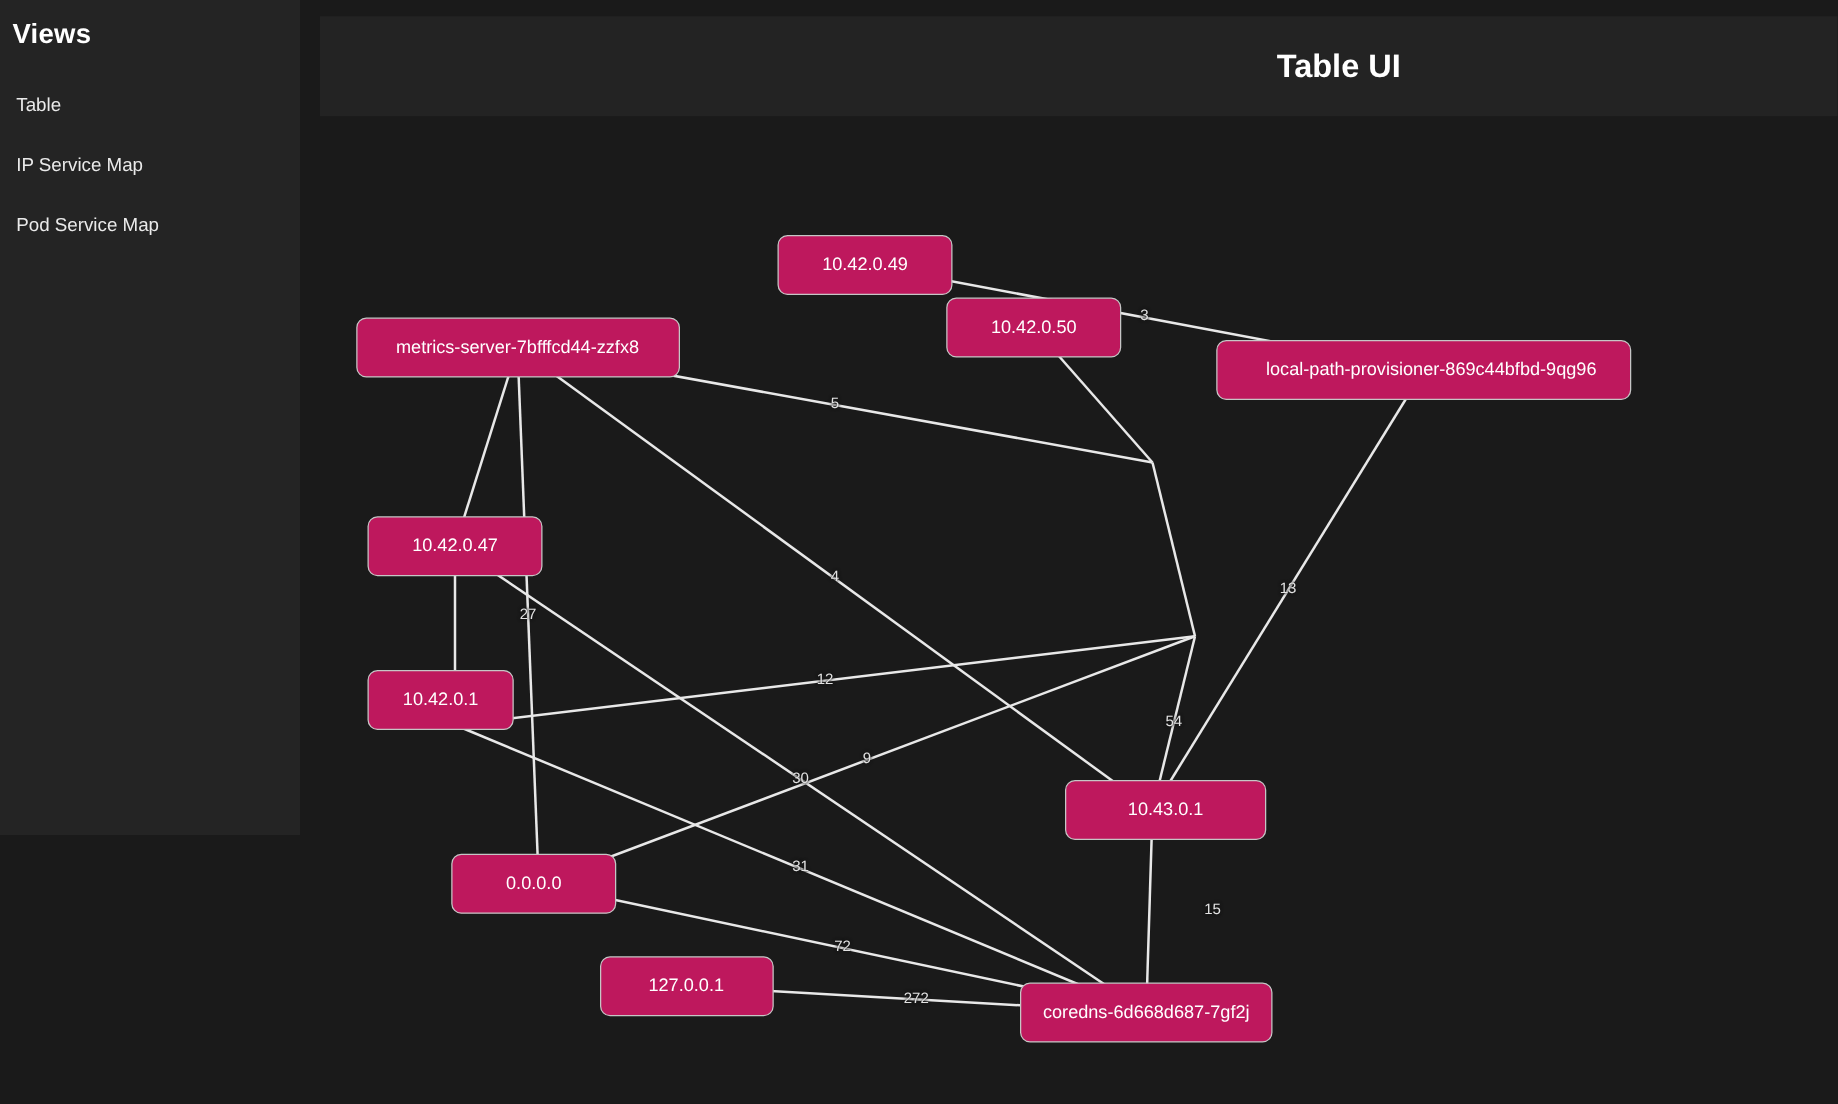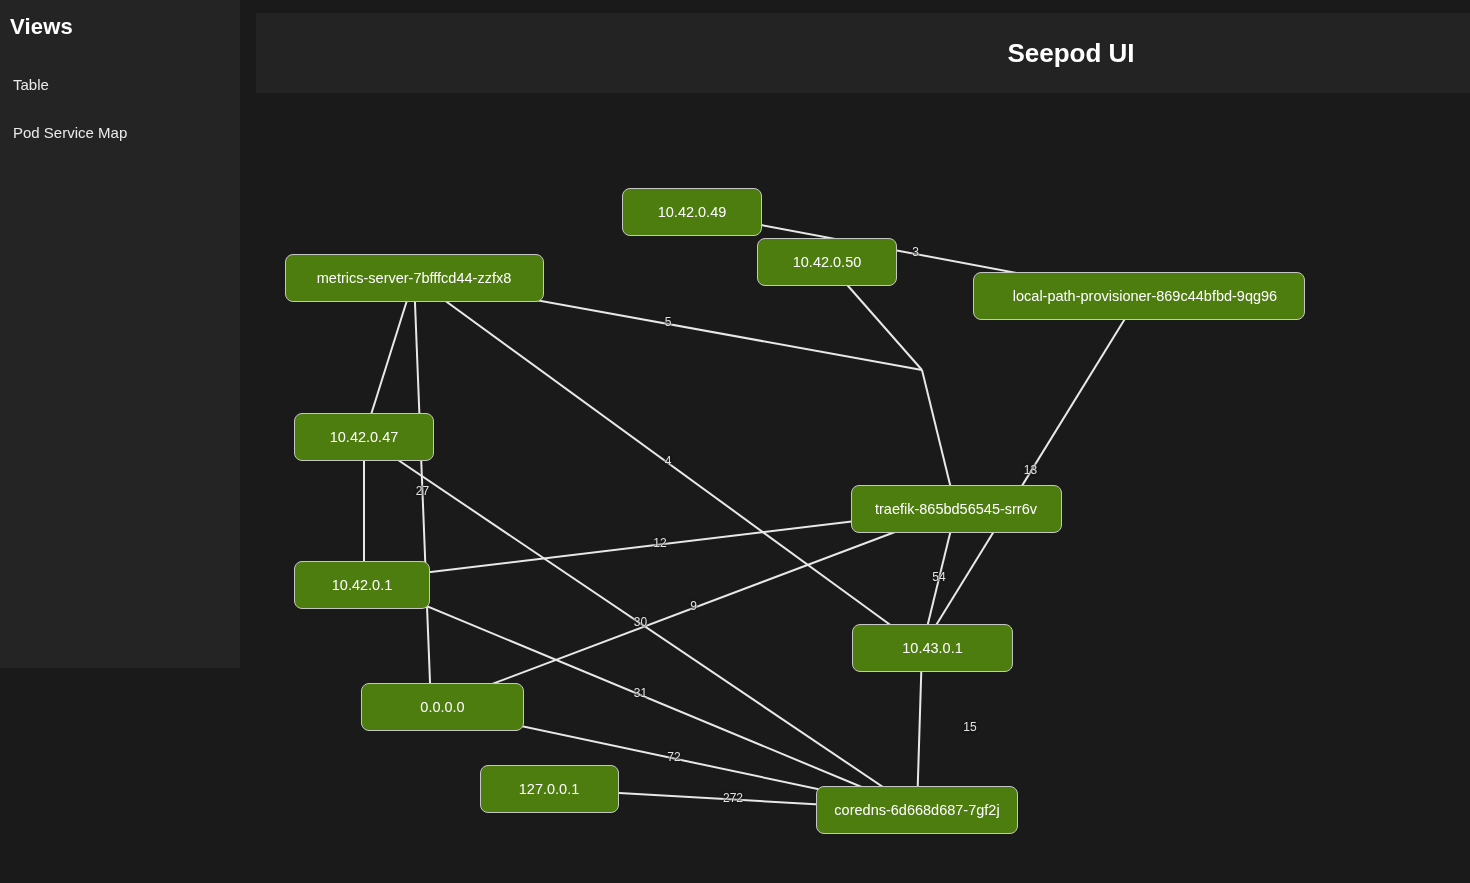--- a/index.html
+++ b/index.html
@@ -79,46 +79,47 @@
     position:absolute;
     transform:translate(-50%,-64%);
     font-size:12px;
     color:#e2e2e2;
     text-shadow:0 0 3px #141414,0 0 2px #141414;
     white-space:nowrap;
   }
   .node{
     position:absolute;
     box-sizing:border-box;
-    background:#4d7c0f;
+    background:#be185d;
     border:1.5px solid #c6c6c6;
     border-radius:8px;
     display:flex;
     align-items:center;
     justify-content:center;
     font-size:14.5px;
     color:#ffffff;
     white-space:nowrap;
     pointer-events:auto;
     cursor:grab;
   }
 </style>
 </head>
 <body>
 
 <aside class="sidebar">
   <h1>Views</h1>
   <nav>
     <div class="nav-item">Table</div>
+    <div class="nav-item">IP Service Map</div>
     <div class="nav-item">Pod Service Map</div>
   </nav>
 </aside>
 
 <header class="topbar">
-  <h2 class="page-title">Seepod UI</h2>
+  <h2 class="page-title">Table UI</h2>
 </header>
 
 <main class="graph">
   <svg id="edge-layer" viewBox="0 0 1470 883">
       <line x1="692" y1="212" x2="1139" y2="296"></line>
       <line x1="414" y1="278" x2="922" y2="370"></line>
       <line x1="827" y1="262" x2="922" y2="370"></line>
       <line x1="414" y1="278" x2="364" y2="437"></line>
       <line x1="414" y1="278" x2="431" y2="707"></line>
       <line x1="414" y1="278" x2="922" y2="648"></line>
@@ -148,20 +149,19 @@
       <span class="edge-label" style="left: 674px; top: 758.5px;">72</span>
       <span class="edge-label" style="left: 733px; top: 799.5px;">272</span>
       <span class="edge-label" style="left: 970px; top: 729px;">15</span>
     </div>
   <div id="node-layer">
       <div class="node" style="left: 622px; top: 188px; width: 140px; height: 48px;">10.42.0.49</div>
       <div class="node" style="left: 757px; top: 238px; width: 140px; height: 48px;">10.42.0.50</div>
       <div class="node" style="left: 284.5px; top: 254px; width: 259px; height: 48px;">metrics-server-7bfffcd44-zzfx8</div>
       <div class="node" style="left: 973px; top: 272px; width: 332px; height: 48px; padding-left: 12px;">local-path-provisioner-869c44bfbd-9qg96</div>
       <div class="node" style="left: 294px; top: 413px; width: 140px; height: 48px;">10.42.0.47</div>
-      <div class="node" style="left: 850.5px; top: 485px; width: 211px; height: 48px;">traefik-865bd56545-srr6v</div>
-      <div class="node" style="left: 294px; top: 561px; width: 136px; height: 48px;">10.42.0.1</div>
+      <div class="node" style="left: 294px; top: 536px; width: 117px; height: 48px;">10.42.0.1</div>
       <div class="node" style="left: 852px; top: 624px; width: 161px; height: 48px;">10.43.0.1</div>
-      <div class="node" style="left: 361px; top: 683px; width: 163px; height: 48px;">0.0.0.0</div>
+      <div class="node" style="left: 361px; top: 683px; width: 132px; height: 48px;">0.0.0.0</div>
       <div class="node" style="left: 479.5px; top: 765px; width: 139px; height: 48px;">127.0.0.1</div>
       <div class="node" style="left: 816px; top: 786px; width: 202px; height: 48px;">coredns-6d668d687-7gf2j</div>
     </div>
 </main>
 
 </body></html>

